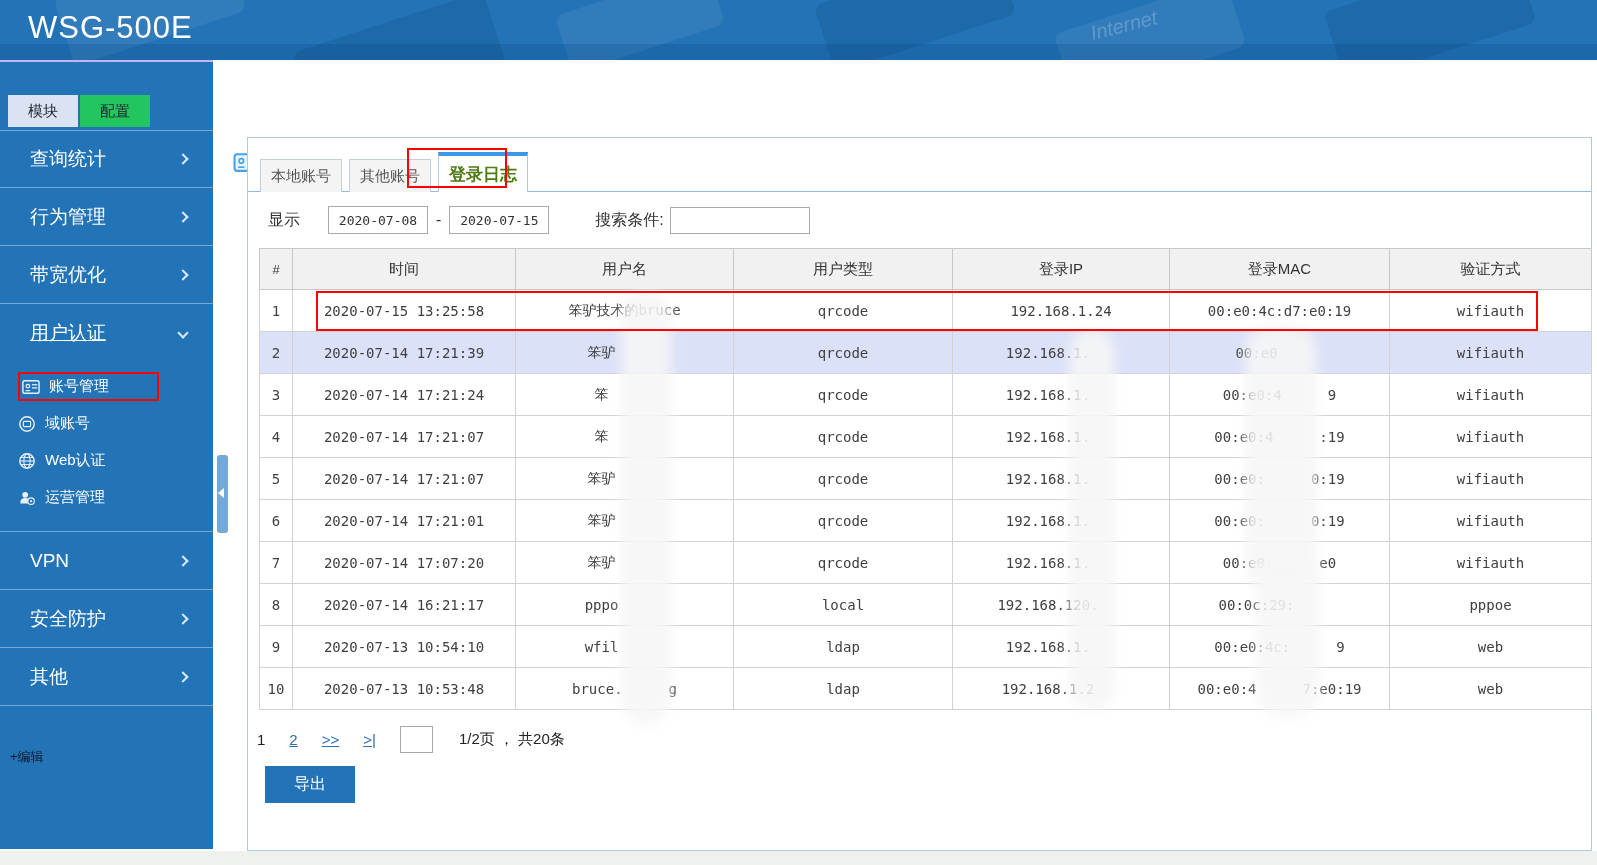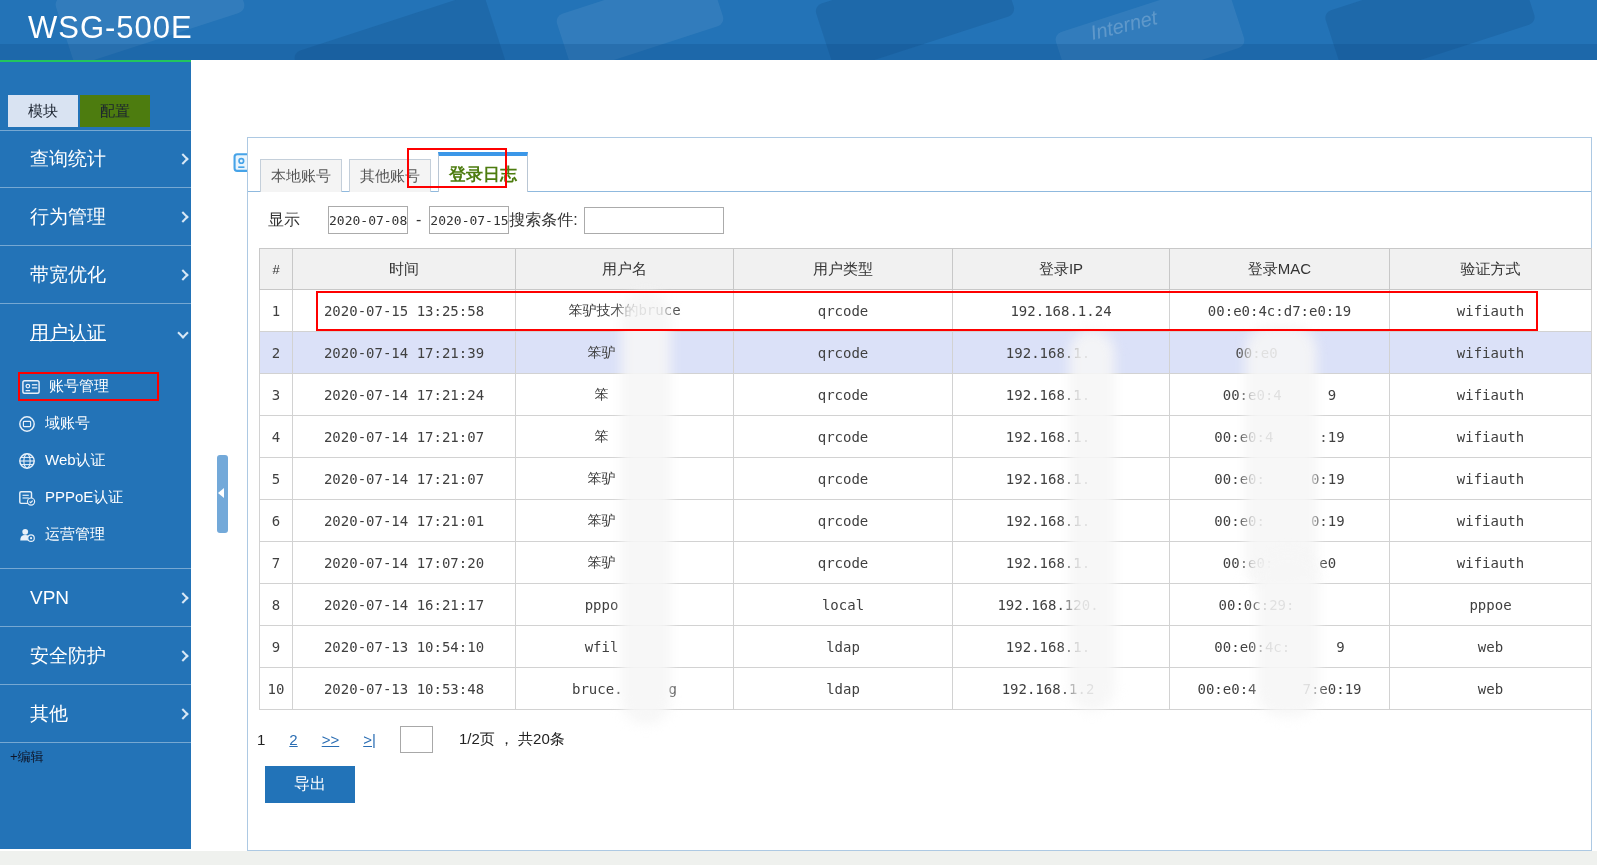--- a/index.html
+++ b/index.html
@@ -13,27 +13,27 @@
                  border-radius:8px; transform:rotate(-18deg); }
   #header .key.dark { background:rgba(10,60,110,0.18); }
   #header .band { position:absolute; left:0; top:44px; width:1597px; height:16px;
                   background:rgba(12,70,130,0.25); }
   #app-title { position:absolute; left:28px; top:10px; color:#fff; font-size:31px;
                font-weight:400; letter-spacing:1px; }
   #header-watermark { position:absolute; left:1090px; top:14px; color:rgba(255,255,255,0.22);
                font-size:20px; font-style:italic; transform:rotate(-14deg); }
 
   
-  #sidebar { position:absolute; left:0; top:60px; width:191px; height:789px;
-             background:#2373b7; border-top:2px solid #22c55e; color:#fff;text-align:center; }
+  #sidebar { position:absolute; left:0; top:60px; width:213px; height:789px;
+             background:#2373b7; border-top:2px solid #c4b5fd; color:#fff;text-align:center; }
   #side-tabs { position:absolute; left:8px; top:33px; display:flex; gap:2px; }
   .side-tab { width:70px; height:32px; display:flex; align-items:center; justify-content:center;
               font-size:15px; color:#1c2430; cursor:pointer; }
   .side-tab.active { background:#d9e3f2; }
-  .side-tab.inactive { background:#4d7c0f; }
+  .side-tab.inactive { background:#22c55e; }
   #side-menu { position:absolute; left:0; top:68px; width:213px; }
   .menu-item { height:58px; display:flex; align-items:center; justify-content:space-between;
                padding:0 26px 0 30px; font-size:19px;
                border-bottom:1px solid rgba(255,255,255,0.38); cursor:pointer; }
   .menu-item:first-child { border-top:1px solid rgba(255,255,255,0.38); }
   .chev { width:8px; height:8px; border-right:2px solid #d8e8f6; border-bottom:2px solid #d8e8f6;
           display:inline-block; }
   .chev.right { transform:rotate(-45deg); }
   .chev.down  { transform:rotate(45deg); }
   #submenu { border-bottom:1px solid rgba(255,255,255,0.38); padding:6px 0 15px 0; }
@@ -60,21 +60,21 @@
              border-top:1px solid #8fb9de; }
   .ctab { height:33px; min-width:74px; padding:0 10px; margin-right:7px;
           background:#f4f4f4; border:1px solid #c4cfda; border-bottom:none;
           display:flex; align-items:center; justify-content:center;
           font-size:15px; color:#555; cursor:pointer; }
   .ctab.active { height:40px; background:#fff; border:1px solid #b9c6d4; border-bottom:none;
                  border-top:4px solid #3b97e8; font-size:17px; font-weight:bold; color:#4d7c0f;
                  min-width:82px; z-index:2; }
   #filter-row { position:absolute; left:20px; top:68px; display:flex; align-items:center;
                 font-size:16px; color:#333; }
-  .dt-input { width:80px; height:28px; border:1px solid #ababab; text-align:center;
+  .dt-input { width:100px; height:28px; border:1px solid #ababab; text-align:center;
               font-family:"DejaVu Sans Mono", monospace; font-size:13px; color:#333; background:#fff; }
   #search-input { width:140px; height:27px; border:1px solid #ababab; background:#fff;
                   font-size:14px; padding:0 4px; }
 
   
   #log-table { position:absolute; left:11px; top:110px; width:1333px;
                border-collapse:collapse; table-layout:fixed; }
   #log-table th { background:#f1f1f1; border:1px solid #c8c8c8; height:41px;
                   font-size:15px; font-weight:normal; color:#333; }
   #log-table td { border:1px solid #d2d2d2; height:42px; text-align:center;
@@ -176,30 +176,20 @@
           <circle cx="10" cy="10" r="8" fill="none" stroke="#e8f1fa" stroke-width="1.6"></circle>
           <ellipse cx="10" cy="10" rx="3.5" ry="8" fill="none" stroke="#e8f1fa" stroke-width="1.2"></ellipse>
           <line x1="2" y1="10" x2="18" y2="10" stroke="#e8f1fa" stroke-width="1.2"></line>
           <line x1="3" y1="6" x2="17" y2="6" stroke="#e8f1fa" stroke-width="1.2"></line>
           <line x1="3" y1="14" x2="17" y2="14" stroke="#e8f1fa" stroke-width="1.2"></line>
         </svg>
         <span>Web认证</span>
       </div>
       <div class="sub-item">
         <svg class="sicon" viewBox="0 0 20 20">
-          <rect x="2" y="3" width="13" height="13" rx="1.5" fill="none" stroke="#e8f1fa" stroke-width="1.6"></rect>
-          <line x1="5" y1="7" x2="12" y2="7" stroke="#e8f1fa" stroke-width="1.3"></line>
-          <line x1="5" y1="10" x2="12" y2="10" stroke="#e8f1fa" stroke-width="1.3"></line>
-          <circle cx="14.5" cy="14" r="4" fill="#2373b7" stroke="#e8f1fa" stroke-width="1.3"></circle>
-          <path d="M12.8 14 l1.3 1.3 l2.2 -2.4" fill="none" stroke="#e8f1fa" stroke-width="1.3"></path>
-        </svg>
-        <span>PPPoE认证</span>
-      </div>
-      <div class="sub-item">
-        <svg class="sicon" viewBox="0 0 20 20">
           <circle cx="8" cy="6.5" r="3.2" fill="#e8f1fa"></circle>
           <path d="M2.5 16 q0 -6 5.5 -6 q5.5 0 5.5 6 z" fill="#e8f1fa"></path>
           <circle cx="14.5" cy="13.5" r="3.6" fill="#2373b7" stroke="#e8f1fa" stroke-width="1.3"></circle>
           <circle cx="14.5" cy="13.5" r="1.2" fill="#e8f1fa"></circle>
         </svg>
         <span>运营管理</span>
       </div>
     </div>
 
     <div class="menu-item">
@@ -238,21 +228,21 @@
     <div class="ctab">本地账号</div>
     <div class="ctab">其他账号</div>
     <div class="ctab active">登录日志</div>
   </div>
 
   <div id="filter-row">
     <span>显示</span>
     <input class="dt-input" style="margin-left: 28px;" value="2020-07-08">
     <span style="margin:0 8px;">-</span>
     <input class="dt-input" value="2020-07-15" style="">
-    <span style="">搜索条件:</span>
+    <span style="margin-left:46px;">搜索条件:</span>
     <input id="search-input" style="margin-left: 6px;" value="">
   </div>
 
   <table id="log-table">
     <colgroup>
       <col class="c0">
         <col class="c1">
         <col class="c2">
         <col class="c3">
         <col class="c4">

